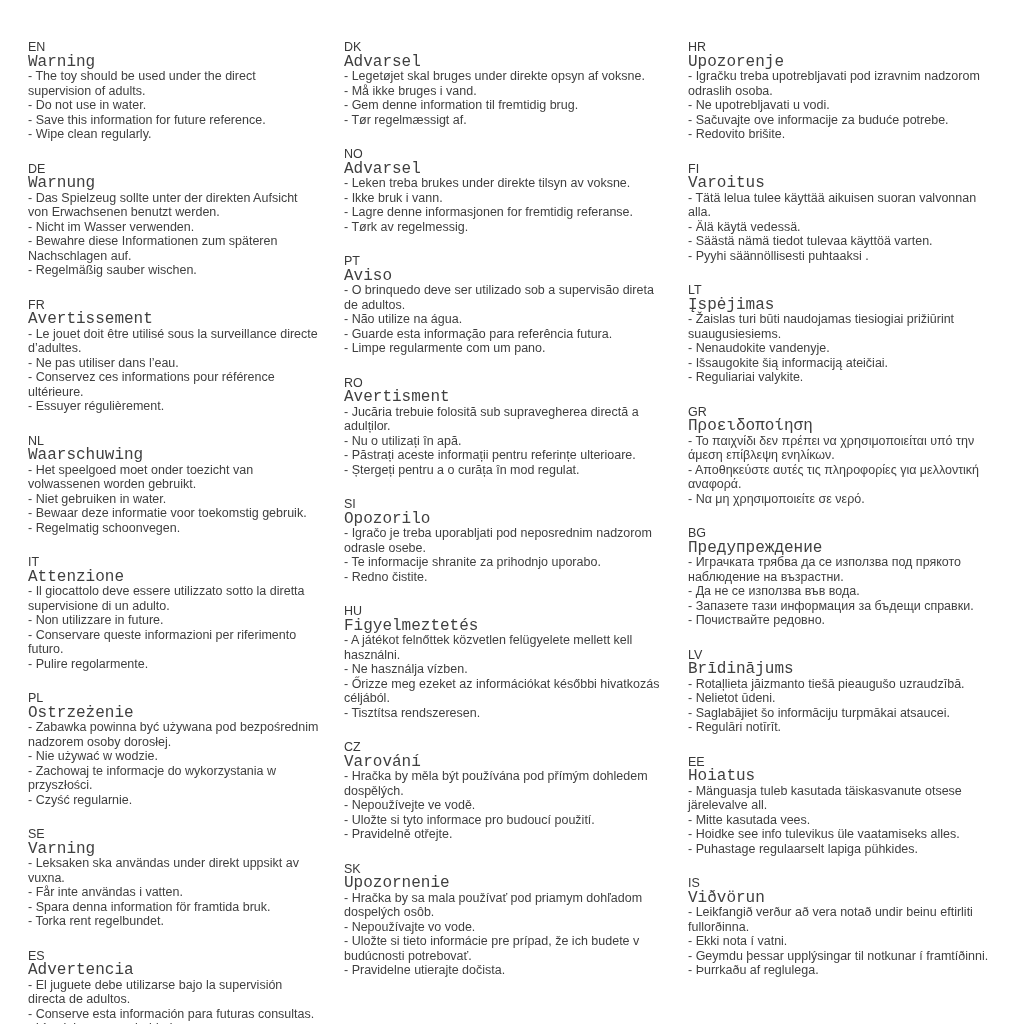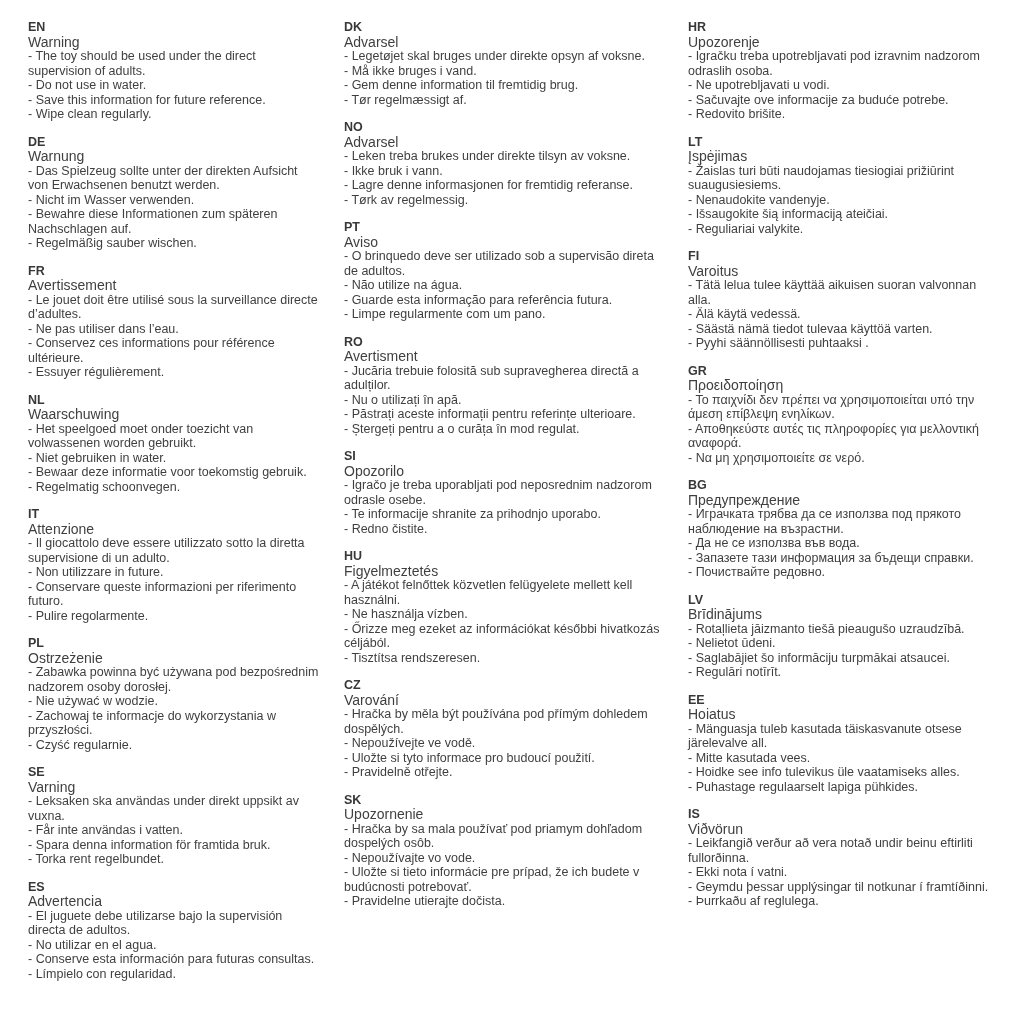--- a/index.html
+++ b/index.html
@@ -27,28 +27,30 @@
     column-gap: 24px;
     align-items: start;
   }
   .column {
     min-width: 0;
   }
   .lang-section {
     margin: 0 0 13px 0;
   }
   .lang-code {
-    font-weight: 700;
+    font-weight: 400;
     font-size: 12.5px;
     line-height: 14.5px;
     color: #383838;
+    margin-top: 20px;
   }
   .warning-title {
-    font-size: 14px;
+    font-size: 16px;
     line-height: 14.5px;
+    font-family: Liberation Mono, monospace;
   }
   .warning-line {
     font-size: 12.5px;
     line-height: 14.5px;
   }
 </style>
 </head>
 <body>
 
 <div class="page">
@@ -107,21 +109,20 @@
           <div class="warning-title">Varning</div>
           <div class="warning-line">- Leksaken ska användas under direkt uppsikt av vuxna.</div>
           <div class="warning-line">- Får inte användas i vatten.</div>
           <div class="warning-line">- Spara denna information för framtida bruk.</div>
           <div class="warning-line">- Torka rent regelbundet.</div>
         </section>
         <section class="lang-section">
           <div class="lang-code">ES</div>
           <div class="warning-title">Advertencia</div>
           <div class="warning-line">- El juguete debe utilizarse bajo la supervisión directa de adultos.</div>
-          <div class="warning-line">- No utilizar en el agua.</div>
           <div class="warning-line">- Conserve esta información para futuras consultas.</div>
           <div class="warning-line">- Límpielo con regularidad.</div>
         </section>
       </div>
       <div class="column">
         <section class="lang-section">
           <div class="lang-code">DK</div>
           <div class="warning-title">Advarsel</div>
           <div class="warning-line">- Legetøjet skal bruges under direkte opsyn af voksne.</div>
           <div class="warning-line">- Må ikke bruges i vand.</div>
@@ -187,36 +188,36 @@
       <div class="column">
         <section class="lang-section">
           <div class="lang-code">HR</div>
           <div class="warning-title">Upozorenje</div>
           <div class="warning-line">- Igračku treba upotrebljavati pod izravnim nadzorom odraslih osoba.</div>
           <div class="warning-line">- Ne upotrebljavati u vodi.</div>
           <div class="warning-line">- Sačuvajte ove informacije za buduće potrebe.</div>
           <div class="warning-line">- Redovito brišite.</div>
         </section>
         <section class="lang-section">
+          <div class="lang-code">FI</div>
+          <div class="warning-title">Varoitus</div>
+          <div class="warning-line">- Tätä lelua tulee käyttää aikuisen suoran valvonnan alla.</div>
+          <div class="warning-line">- Älä käytä vedessä.</div>
+          <div class="warning-line">- Säästä nämä tiedot tulevaa käyttöä varten.</div>
+          <div class="warning-line">- Pyyhi säännöllisesti puhtaaksi .</div>
+        </section>
+        <section class="lang-section">
           <div class="lang-code">LT</div>
           <div class="warning-title">Įspėjimas</div>
           <div class="warning-line">- Žaislas turi būti naudojamas tiesiogiai prižiūrint suaugusiesiems.</div>
           <div class="warning-line">- Nenaudokite vandenyje.</div>
           <div class="warning-line">- Išsaugokite šią informaciją ateičiai.</div>
           <div class="warning-line">- Reguliariai valykite.</div>
         </section>
         <section class="lang-section">
-          <div class="lang-code">FI</div>
-          <div class="warning-title">Varoitus</div>
-          <div class="warning-line">- Tätä lelua tulee käyttää aikuisen suoran valvonnan alla.</div>
-          <div class="warning-line">- Älä käytä vedessä.</div>
-          <div class="warning-line">- Säästä nämä tiedot tulevaa käyttöä varten.</div>
-          <div class="warning-line">- Pyyhi säännöllisesti puhtaaksi .</div>
-        </section>
-        <section class="lang-section">
           <div class="lang-code">GR</div>
           <div class="warning-title">Προειδοποίηση</div>
           <div class="warning-line">- Το παιχνίδι δεν πρέπει να χρησιμοποιείται υπό την άμεση επίβλεψη ενηλίκων.</div>
           <div class="warning-line">- Αποθηκεύστε αυτές τις πληροφορίες για μελλοντική αναφορά.</div>
           <div class="warning-line">- Να μη χρησιμοποιείτε σε νερό.</div>
         </section>
         <section class="lang-section">
           <div class="lang-code">BG</div>
           <div class="warning-title">Предупреждение</div>
           <div class="warning-line">- Играчката трябва да се използва под прякото наблюдение на възрастни.</div>

